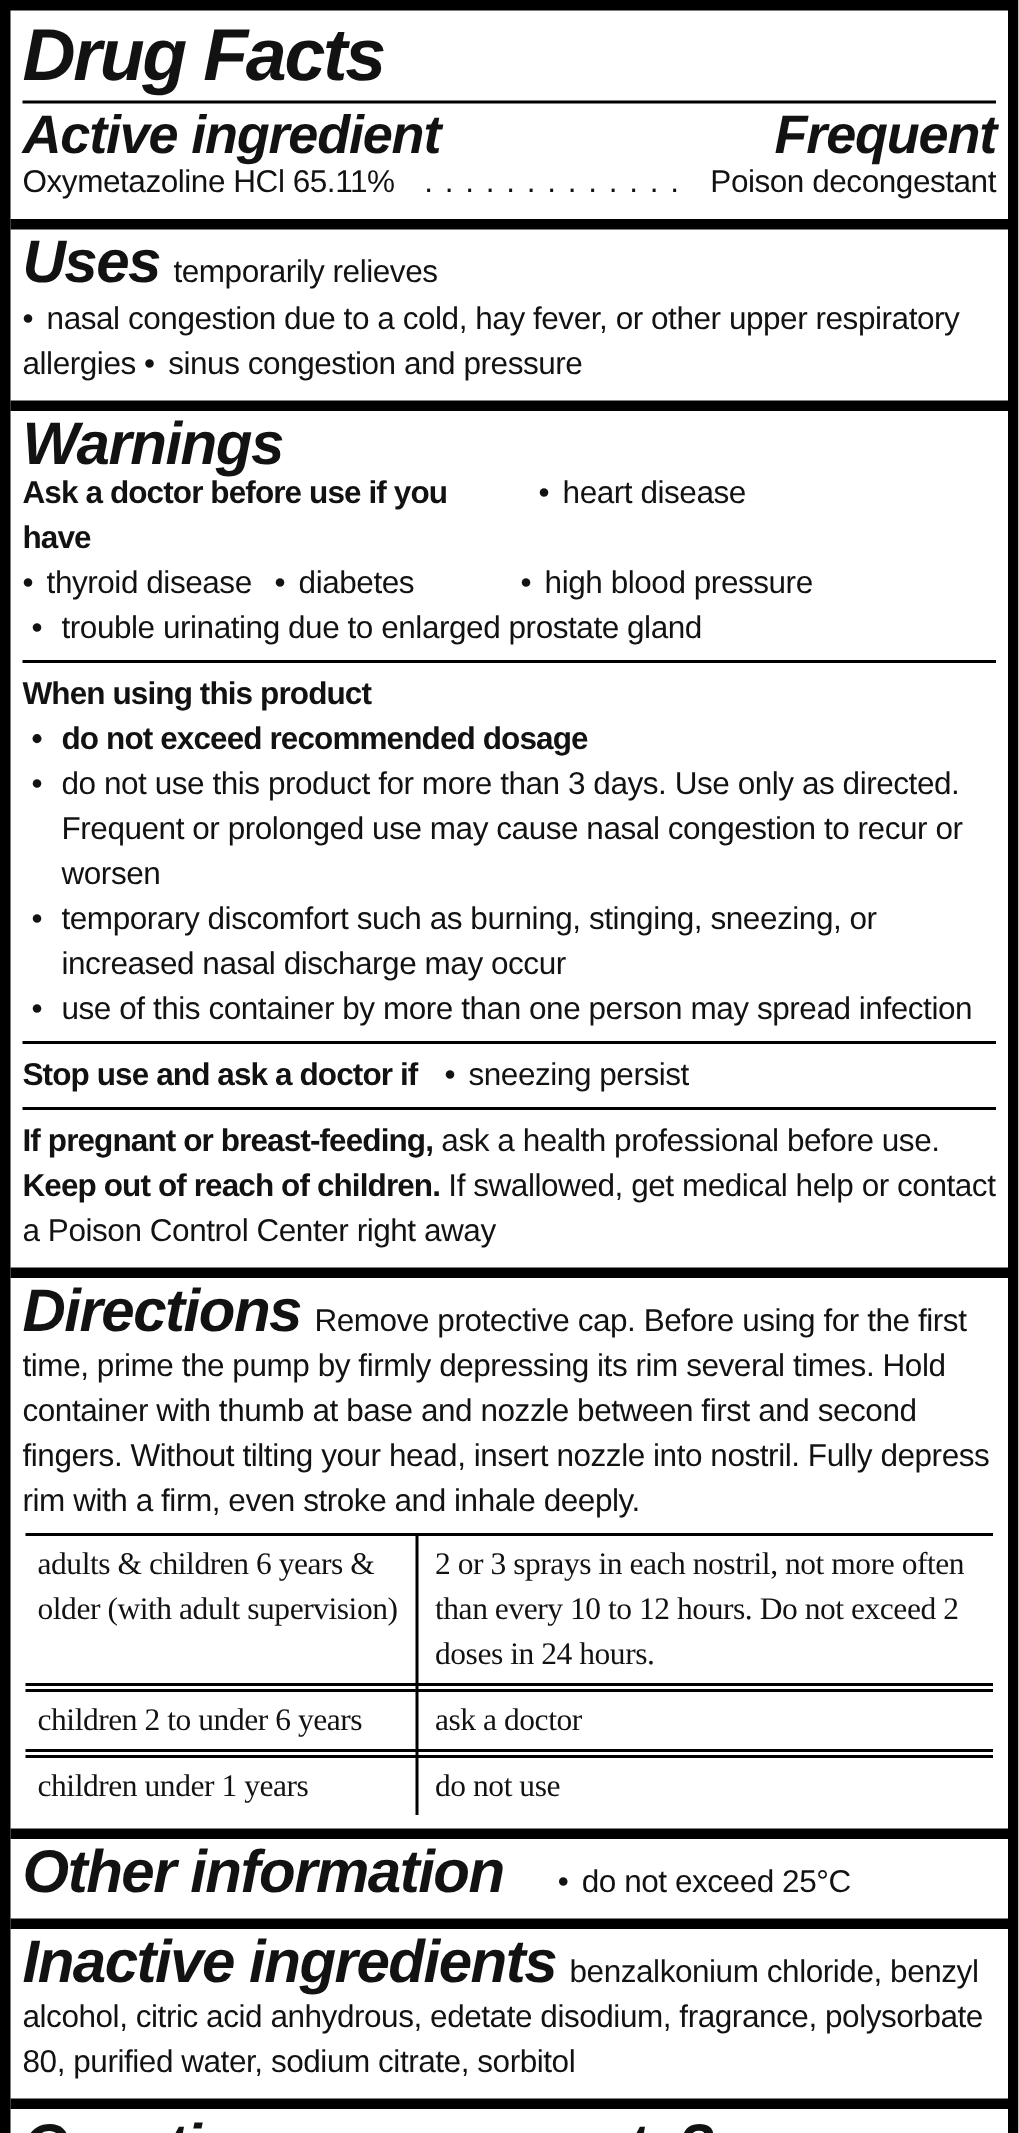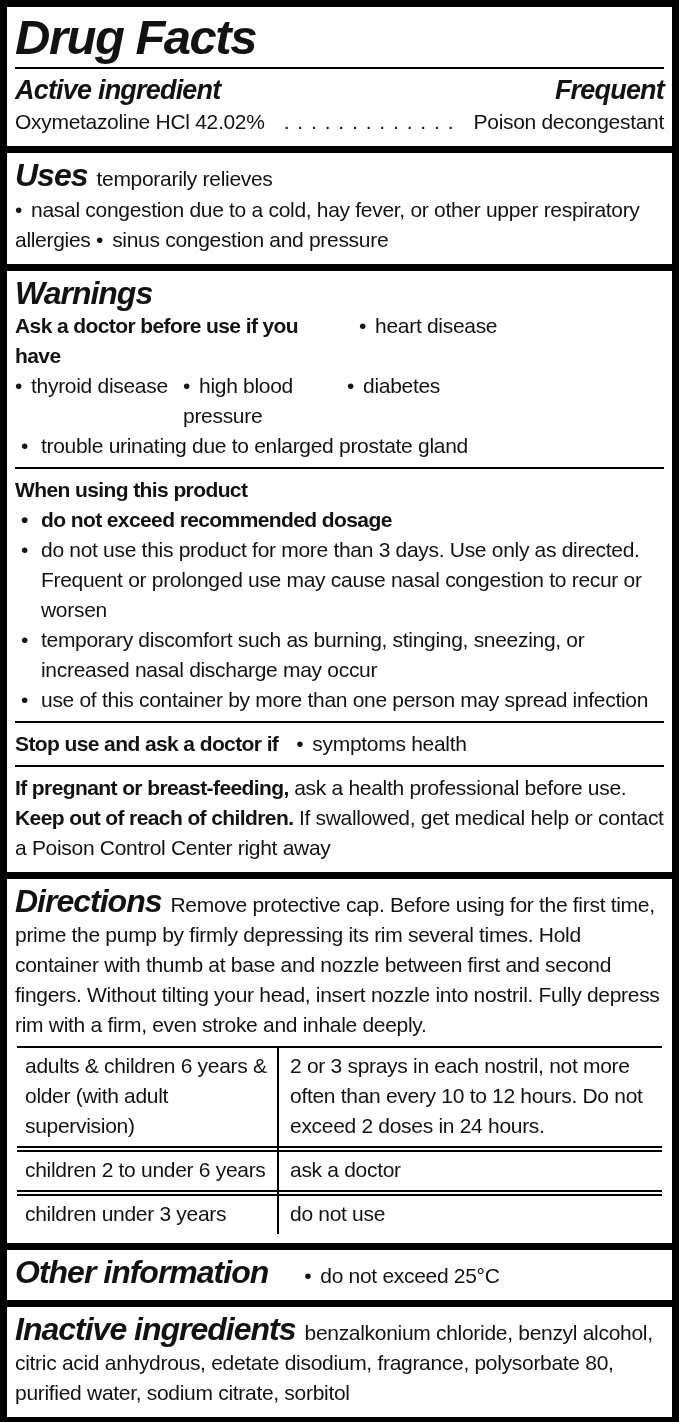--- a/index.html
+++ b/index.html
@@ -25,30 +25,30 @@
   .rule { height: 2px; background: #000; margin: 6px 0; }
   .rule.full { margin: 0 8px; }
 
   .h1 {
     font-size: 49px; line-height: 46px;
     font-weight: 700; font-style: italic;
     letter-spacing: -1.5px;
     padding: 7px 8px 7px 8px;
   }
   .h2 {
-    font-size: 32px; line-height: 36px;
+    font-size: 40px; line-height: 36px;
     font-weight: 700; font-style: italic;
     letter-spacing: -1px;
   }
   .b { font-weight: 700; letter-spacing: -0.6px; }
 
   .ai-head {
     display: flex; justify-content: space-between; align-items: baseline;
     padding: 5px 8px 0 8px;
-    font-size: 27px; line-height: 32px;
+    font-size: 36px; line-height: 32px;
     font-weight: 700; font-style: italic; letter-spacing: -0.8px;
   }
   .ai-line { display: flex; align-items: baseline; padding: 1px 8px 9px 8px; }
   .dots {
     flex: 1 1 auto; overflow: hidden; white-space: nowrap;
     padding: 0 6px; letter-spacing: 1px; text-align: center;
   }
 
   .inlinewrap { margin-top: 1px; }
   .ib { display: inline; }
@@ -65,21 +65,21 @@
   .gap24 { gap: 36px; }
   .gap12 { gap: 12px; }
 
   .heading-inline { margin-right: 9px; }
 
   .dose-table { margin: 6px 2px 0 2px; border-top: 2px solid #000; position: relative; }
   .dose-table::after {
     content: ""; position: absolute; top: 0; bottom: 0; left: 260px;
     width: 2px; background: #000;
   }
-  .dose-row { display: flex; border-bottom: 2px solid #000; padding: 2px 0 4px 0; }
+  .dose-row { display: flex; border-bottom: 2px solid #000; padding: 2px 0 4px 0; font-family: Liberation Serif, serif; }
   .dose-row + .dose-row { border-top: 2px solid #000; margin-top: 2px; }
   .dose-row:last-child { border-bottom: 0; }
   .cell-age { flex: 0 0 260px; padding: 1px 6px 1px 8px; }
   .cell-dose { flex: 1; padding: 1px 4px 1px 13px; }
 
   .phone { font-size: 25px; font-weight: 700; letter-spacing: -0.5px; }
   .questions-sec { padding-top: 7px; }
 </style>
 </head>
 <body>
@@ -87,21 +87,21 @@
 <div class="label">
 
   <div>
     <div class="h1">Drug Facts</div>
     <div class="rule full"></div>
     <div class="ai-head">
       <span>Active ingredient</span>
       <span>Frequent</span>
     </div>
     <div class="ai-line">
-      <span>Oxymetazoline HCl 42.02%</span>
+      <span>Oxymetazoline HCl 65.11%</span>
       <span class="dots">. . . . . . . . . . . . .</span>
       <span>Poison decongestant</span>
     </div>
   </div>
 
   <div class="bar"></div>
 
   <div class="sec">
     <div>
       <span class="h2 heading-inline">Uses</span><span>temporarily relieves</span>
@@ -116,43 +116,43 @@
 
   <div class="sec">
     <div class="h2">Warnings</div>
 
     <div class="grid1">
       <span class="b">Ask a doctor before use if you have</span>
       <span class="ib"><span class="bu-i">•</span><span>heart disease</span></span>
     </div>
     <div class="grid2">
       <span class="ib"><span class="bu-i">•</span><span>thyroid disease</span></span>
+      <span class="ib"><span class="bu-i">•</span><span>diabetes</span></span>
       <span class="ib"><span class="bu-i">•</span><span>high blood pressure</span></span>
-      <span class="ib"><span class="bu-i">•</span><span>diabetes</span></span>
     </div>
     <div class="li">
       <span class="bu">•</span>
       <span>trouble urinating due to enlarged prostate gland</span>
     </div>
 
     <div class="rule"></div>
 
     <div class="b">When using this product</div>
     <ul>
       <li class="li b"><span class="bu">•</span><span>do not exceed recommended dosage</span></li>
       <li class="li"><span class="bu">•</span><span>do not use this product for more than 3 days. Use only as directed. Frequent or prolonged use may cause nasal congestion to recur or worsen</span></li>
       <li class="li"><span class="bu">•</span><span>temporary discomfort such as burning, stinging, sneezing, or increased nasal discharge may occur</span></li>
       <li class="li"><span class="bu">•</span><span>use of this container by more than one person may spread infection</span></li>
     </ul>
 
     <div class="rule"></div>
 
     <div class="flexrow gap34">
       <span class="b">Stop use and ask a doctor if</span>
-      <span class="ib"><span class="bu-i">•</span><span>symptoms health</span></span>
+      <span class="ib"><span class="bu-i">•</span><span>sneezing persist</span></span>
     </div>
 
     <div class="rule"></div>
 
     <p>
       <span class="b">If pregnant or breast-feeding,</span><span> ask a health professional before use. </span><span class="b">Keep out of reach of children.</span><span> If swallowed, get medical help or contact a Poison Control Center right away</span>
     </p>
   </div>
 
   <div class="bar"></div>
@@ -164,21 +164,21 @@
     <div class="dose-table">
       <div class="dose-row">
         <div class="cell-age">adults &amp; children 6 years &amp; older (with adult supervision)</div>
         <div class="cell-dose">2 or 3 sprays in each nostril, not more often than every 10 to 12 hours. Do not exceed 2 doses in 24 hours.</div>
       </div>
       <div class="dose-row">
         <div class="cell-age">children 2 to under 6 years</div>
         <div class="cell-dose">ask a doctor</div>
       </div>
       <div class="dose-row">
-        <div class="cell-age">children under 3 years</div>
+        <div class="cell-age">children under 1 years</div>
         <div class="cell-dose">do not use</div>
       </div>
     </div>
   </div>
 
   <div class="bar"></div>
 
   <div class="sec">
     <div class="flexrow gap24">
       <span class="h2">Other information</span>

